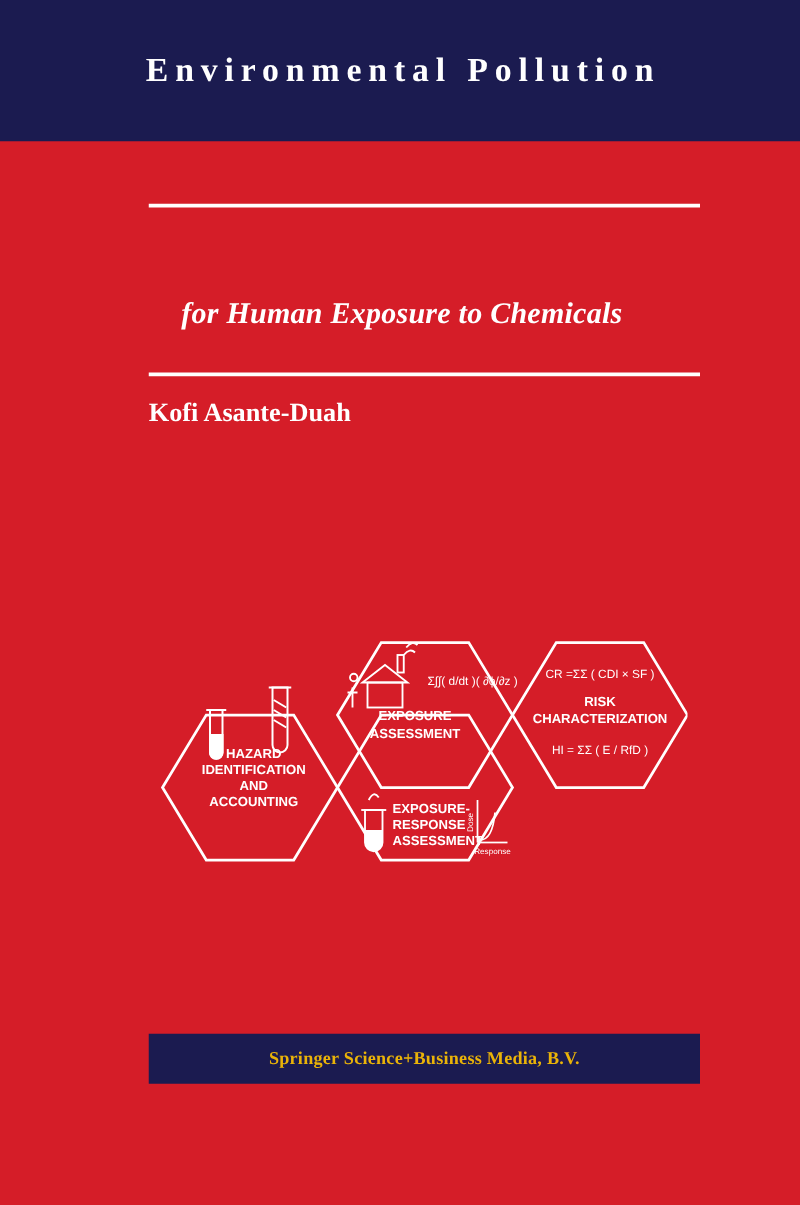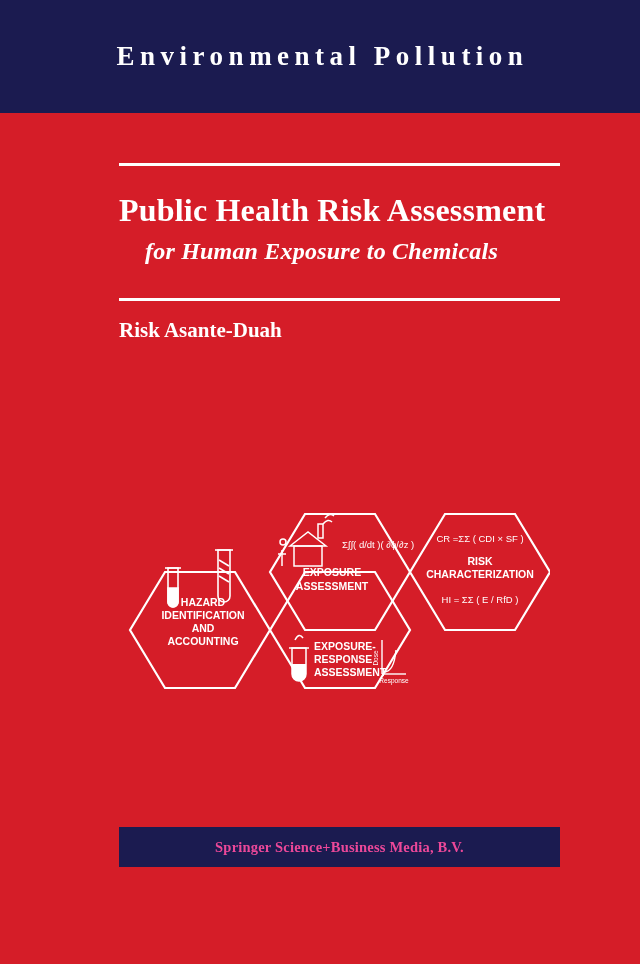--- a/index.html
+++ b/index.html
@@ -109,43 +109,42 @@
     left: 119px;
     top: 827px;
     width: 441px;
     height: 40px;
     background: #1b1b50;
     display: flex;
     align-items: center;
     justify-content: center;
   }
   .publisher-text {
-    color: #ec4899;
+    color: #eab308;
     font-family: "Liberation Serif", serif;
     font-weight: bold;
     font-size: 14.5px;
     letter-spacing: 0.2px;
   }
 </style>
 </head>
 <body>
 
 <div class="cover">
 
   <div class="series-band"></div>
   <div class="series-title">Environmental Pollution</div>
 
   <div class="rule rule-top"></div>
 
-  <div class="book-title">Public Health Risk Assessment</div>
   <div class="book-subtitle">for Human Exposure to Chemicals</div>
 
   <div class="rule rule-mid"></div>
 
-  <div class="author">Risk Asante-Duah</div>
+  <div class="author">Kofi Asante-Duah</div>
 
   <div class="diagram">
     <svg width="440" height="300" viewBox="0 0 440 300" xmlns="http://www.w3.org/2000/svg">
       <g fill="none" stroke="#ffffff" stroke-width="2.2">
 
         <polygon points="20,150 55,92 125,92 160,150 125,208 55,208"></polygon>
 
         <polygon points="160,92 195,34 265,34 300,92 265,150 195,150"></polygon>
 
         <polygon points="160,150 195,92 265,92 300,150 265,208 195,208"></polygon>

